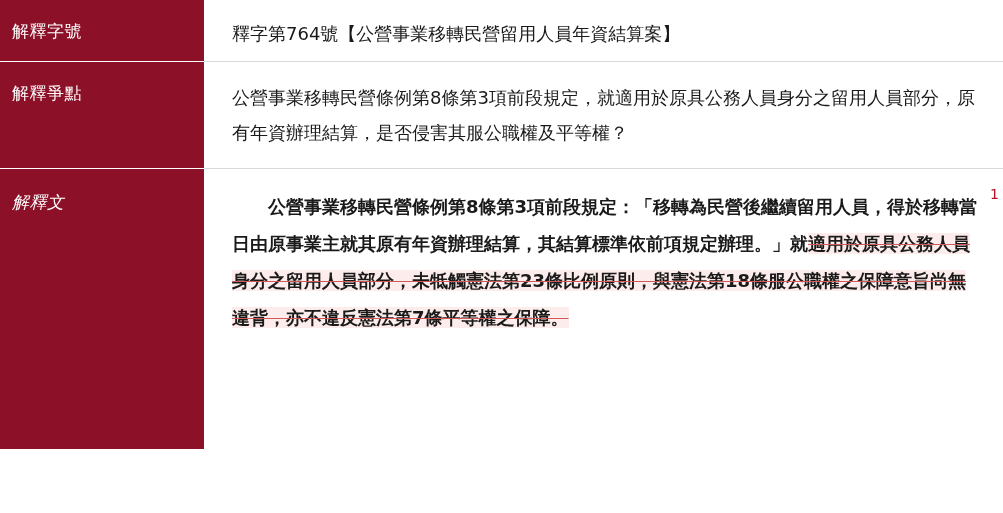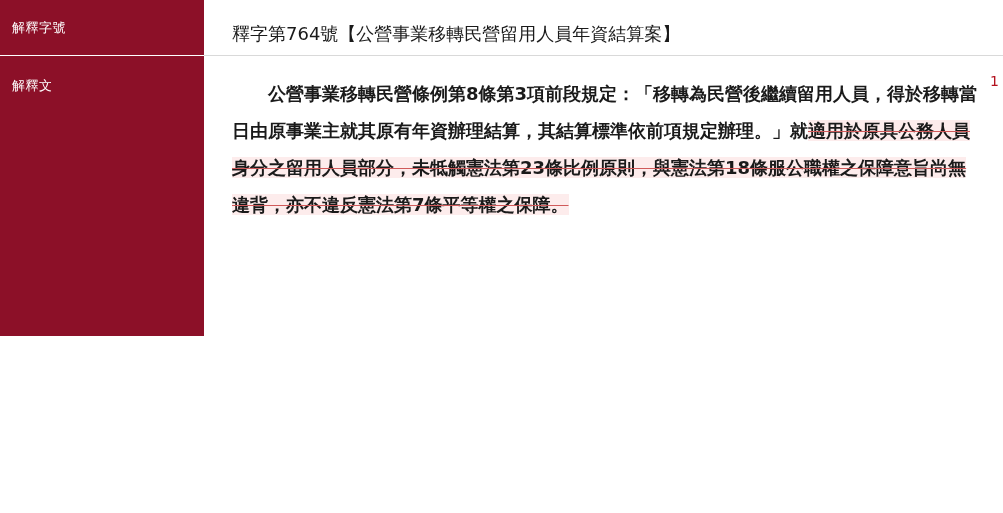--- a/index.html
+++ b/index.html
@@ -18,21 +18,21 @@
     border-collapse: collapse;
     table-layout: fixed;
   }
   .doc-table tr {
     vertical-align: top;
   }
   .label-cell {
     width: 178px;
     background: #8c1028;
     color: #ffffff;
-    font-size: 13px;
+    font-size: 17px;
     line-height: 1.6;
     padding: 16px 14px 16px 12px;
     border-bottom: 1px solid #ffffff;
     letter-spacing: 0.5px;
     white-space: nowrap;
   }
   .value-cell {
     background: #ffffff;
     color: #1a1a1a;
     font-size: 18px;
@@ -51,20 +51,21 @@
     padding-top: 18px;
   }
   .row-issue .value-cell {
     padding-top: 18px;
     padding-bottom: 18px;
   }
   .row-text .label-cell {
     padding-top: 20px;
     border-bottom: none;
     height: 220px;
+    font-style: italic;
   }
   .row-text .value-cell {
     padding-top: 20px;
     border-bottom: none;
     line-height: 2.05;
   }
   .para-indent {
     text-indent: 2em;
     font-weight: bold;
   }
@@ -96,20 +97,24 @@
 </style>
 </head>
 <body>
 
 <table class="doc-table">
   <tbody>
     <tr class="row-title">
       <td class="label-cell">解釋字號</td>
       <td class="value-cell">釋字第764號【公營事業移轉民營留用人員年資結算案】</td>
     </tr>
+    <tr class="row-issue">
+      <td class="label-cell">解釋爭點</td>
+      <td class="value-cell">公營事業移轉民營條例第8條第3項前段規定，就適用於原具公務人員身分之留用人員部分，原有年資辦理結算，是否侵害其服公職權及平等權？</td>
+    </tr>
     <tr class="row-text">
       <td class="label-cell">解釋文</td>
       <td class="value-cell">
         <span class="marginal-number">1</span>
         <div class="para-indent"><span>公營事業移轉民營條例第8條第3項前段規定：「移轉為民營後繼續留用人員，得於移轉當日由原事業主就其原有年資辦理結算，其結算標準依前項規定辦理。」就</span><span class="hl">適用於原具公務人員身分之留用人員部分，未牴觸憲法第23條比例原則，與憲法第18條服公職權之保障意旨尚無違背，亦不違反憲法第7條平等權之保障。</span></div>
       </td>
     </tr>
     <tr class="spacer-row">
       <td class="label-cell"></td>
       <td class="value-cell"></td>

